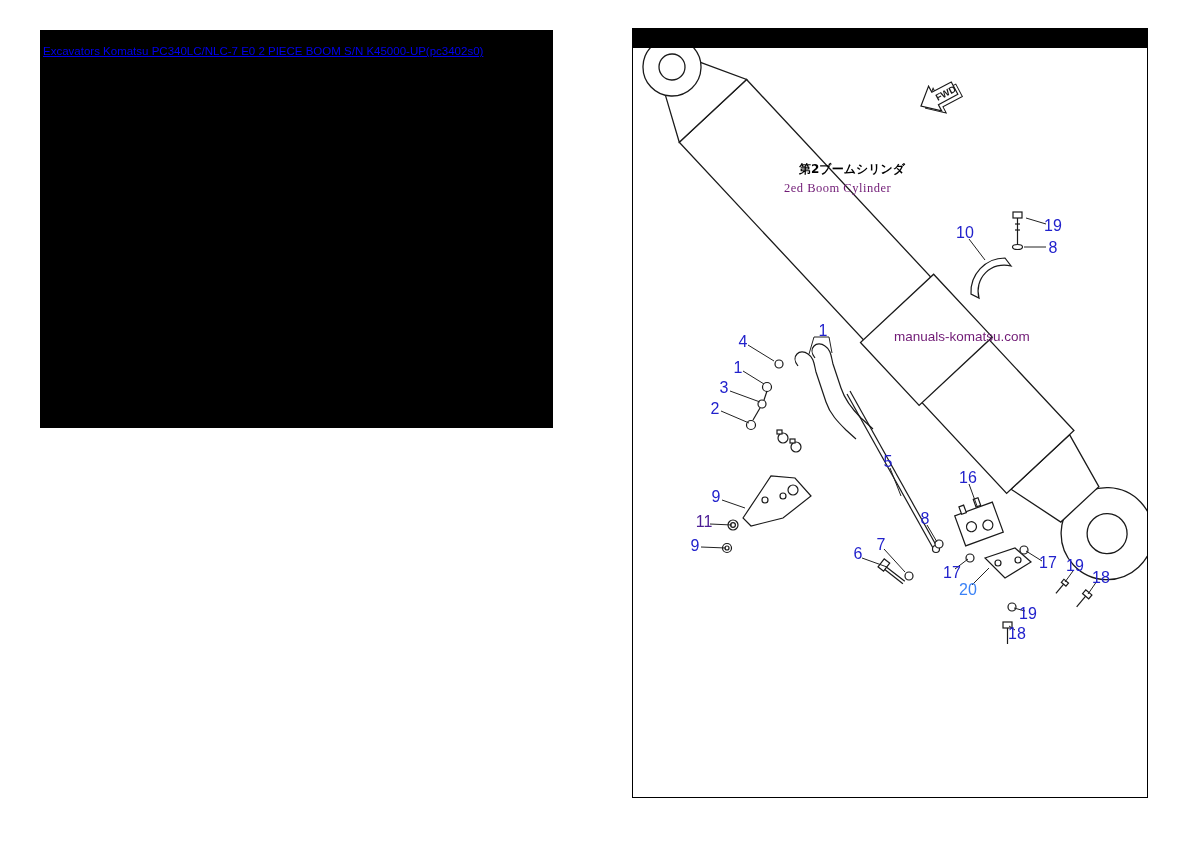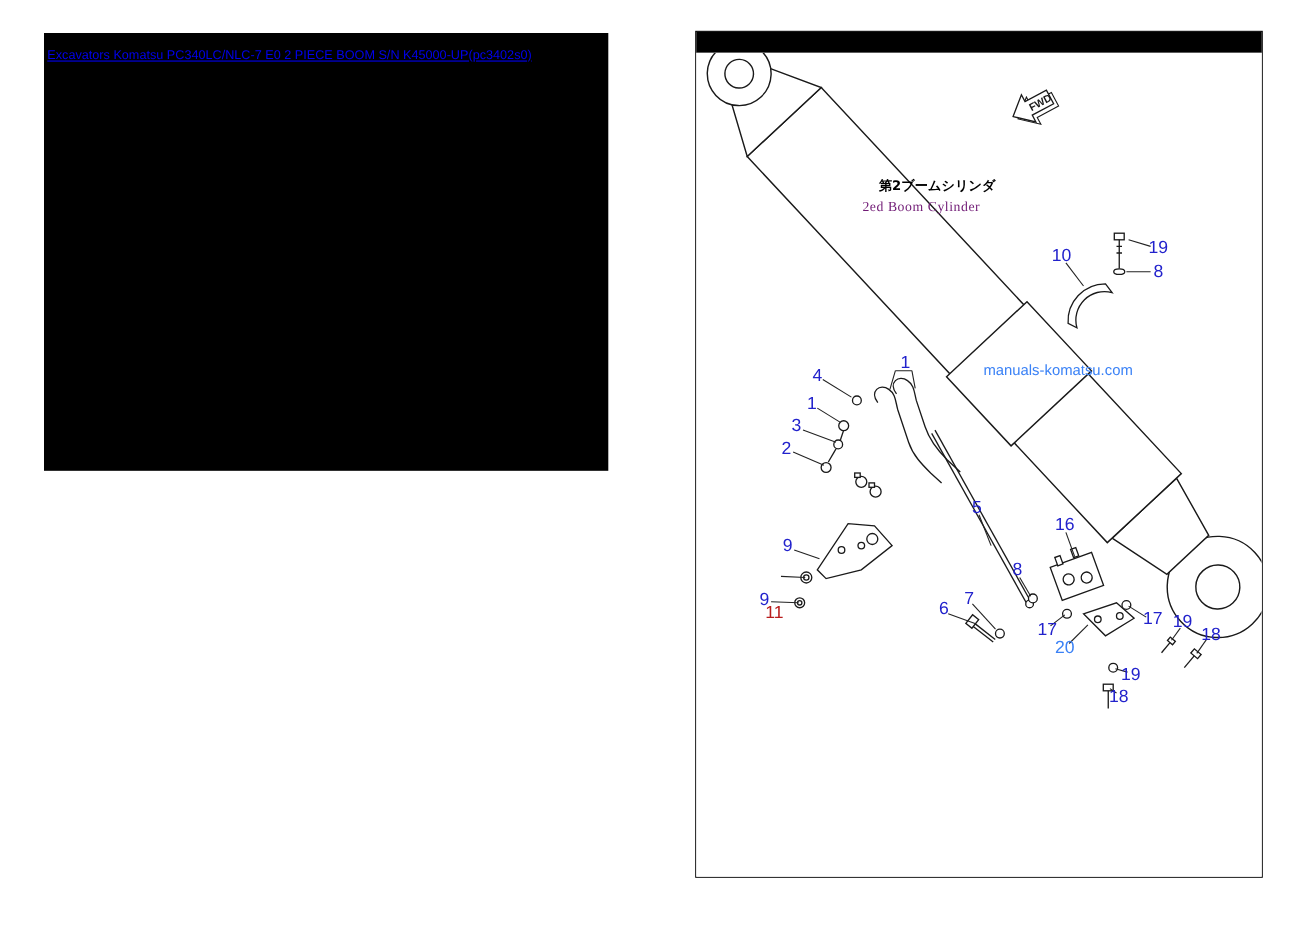--- a/index.html
+++ b/index.html
@@ -17,21 +17,21 @@
   .diagram-panel { position:absolute; left:632px; top:28px; width:516px; height:770px;
                    border:1px solid #000; background:#fff; }
   .diagram-header { width:100%; height:19px; background:#000; }
   .diagram-body { position:relative; width:514px; height:749px; overflow:hidden; background:#fff; }
   svg.line-art { position:absolute; left:0; top:0; }
 
   .label-jp { position:absolute; left:166px; top:113px; font-size:12px; color:#000;
               font-family:"DejaVu Sans", sans-serif; white-space:nowrap;font-weight:bold; }
   .label-en { position:absolute; left:151px; top:133px; font-size:12.5px; color:#701a75;
               font-family:Liberation Serif, serif; letter-spacing:.5px; white-space:nowrap; }
-  .watermark { position:absolute; left:261px; top:281px; font-size:13.5px; color:#3b82f6;
+  .watermark { position:absolute; left:261px; top:281px; font-size:13.5px; color:#701a75;
                white-space:nowrap; }
 
   .callout { position:absolute; transform:translate(-50%,-50%); color:#2222cc;
              font-size:16px; line-height:14px; cursor:pointer; user-select:none; }
 </style>
 </head>
 <body>
 
 <div class="page">
 
@@ -175,21 +175,21 @@
           <div class="callout" style="left: 332px; top: 185px; color: rgb(34, 34, 204);">10</div>
           <div class="callout" style="left: 190px; top: 283px; color: rgb(34, 34, 204);">1</div>
           <div class="callout" style="left: 110px; top: 294px; color: rgb(34, 34, 204);">4</div>
           <div class="callout" style="left: 105px; top: 320px; color: rgb(34, 34, 204);">1</div>
           <div class="callout" style="left: 91px; top: 340px; color: rgb(34, 34, 204);">3</div>
           <div class="callout" style="left: 82px; top: 361px; color: rgb(34, 34, 204);">2</div>
           <div class="callout" style="left: 255px; top: 414px; color: rgb(34, 34, 204);">5</div>
           <div class="callout" style="left: 335px; top: 430px; color: rgb(34, 34, 204);">16</div>
           <div class="callout" style="left: 83px; top: 449px; color: rgb(34, 34, 204);">9</div>
           <div class="callout" style="left: 292px; top: 471px; color: rgb(34, 34, 204);">8</div>
-          <div class="callout" style="left: 71px; top: 474px; color: #b91c1c; margin-top: 36px;">11</div>
+          <div class="callout" style="left: 71px; top: 474px; color: #4c1d95;">11</div>
           <div class="callout" style="left: 62px; top: 498px; color: rgb(34, 34, 204);">9</div>
           <div class="callout" style="left: 248px; top: 497px; color: rgb(34, 34, 204);">7</div>
           <div class="callout" style="left: 225px; top: 506px; color: rgb(34, 34, 204);">6</div>
           <div class="callout" style="left: 319px; top: 525px; color: rgb(34, 34, 204);">17</div>
           <div class="callout" style="left: 415px; top: 515px; color: rgb(34, 34, 204);">17</div>
           <div class="callout" style="left: 442px; top: 518px; color: rgb(34, 34, 204);">19</div>
           <div class="callout" style="left: 468px; top: 530px; color: rgb(34, 34, 204);">18</div>
           <div class="callout" style="left: 335px; top: 542px; color: #3b82f6;">20</div>
           <div class="callout" style="left: 395px; top: 566px; color: rgb(34, 34, 204);">19</div>
           <div class="callout" style="left: 384px; top: 586px; color: rgb(34, 34, 204);">18</div>

